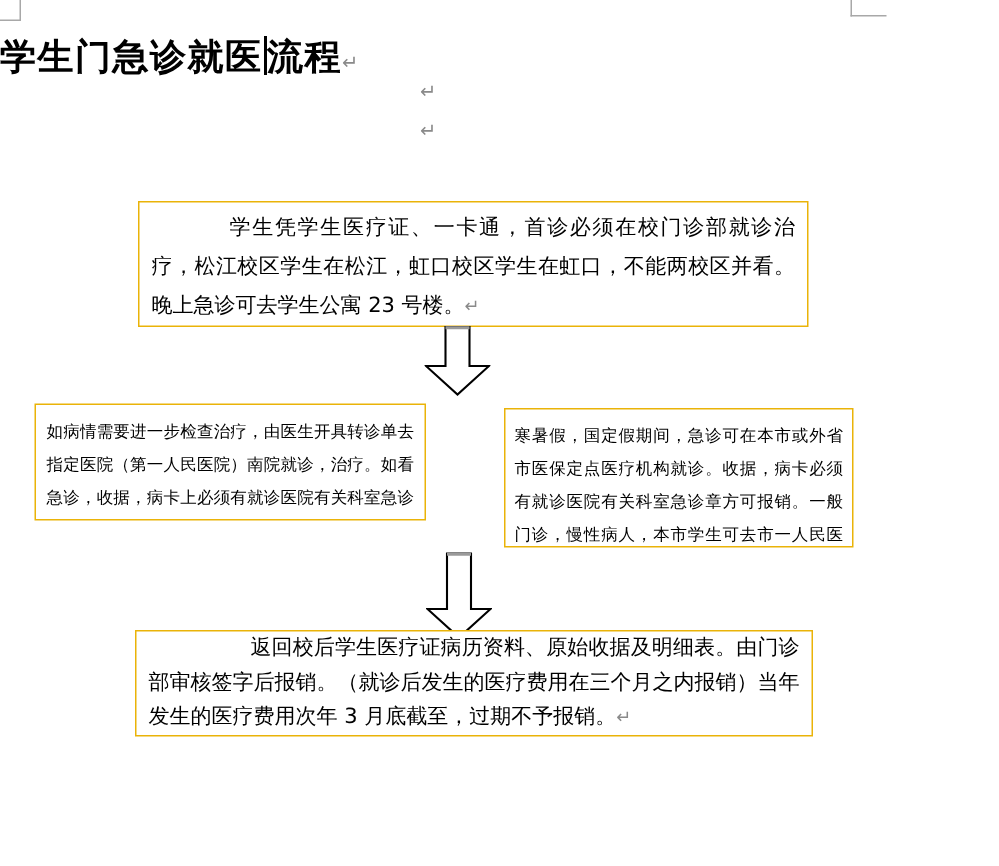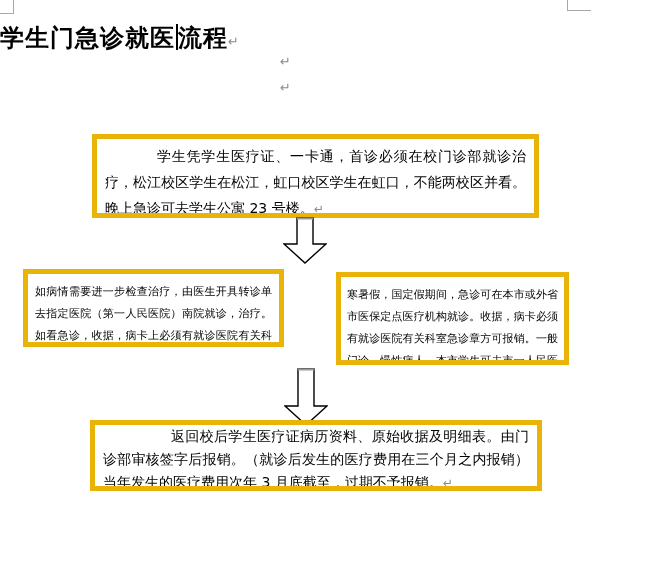--- a/index.html
+++ b/index.html
@@ -22,21 +22,21 @@
     vertical-align:-4px;margin:0 0 0 1px;
   }
   .pilcrow{
     color:#8a8a8a;font-weight:normal;font-size:13px;letter-spacing:0;
   }
   .free-mark{position:absolute;font-size:13px;color:#8a8a8a;}
   .mark-1{left:280px;top:54px;}
   .mark-2{left:280px;top:80px;}
 
   .tbox{
-    position:absolute;border:5px solid #eab308;box-sizing:border-box;
+    position:absolute;border:1px solid #eab308;box-sizing:border-box;
     text-align:justify;background:#fff;overflow:hidden;
   }
   .box-intro{
     left:92px;top:134px;width:447px;height:84px;
     padding:4px 8px;font-size:14px;line-height:26px;text-indent:52px;
   }
   .box-referral{
     left:23px;top:269px;width:261px;height:78px;
     padding:7px 7px 0;font-size:11px;line-height:22px;
   }

